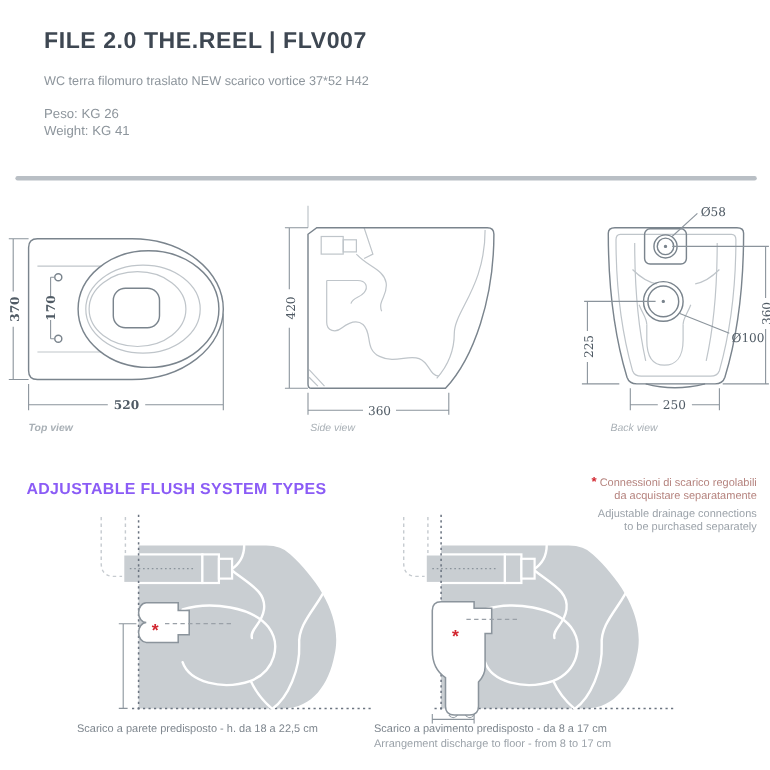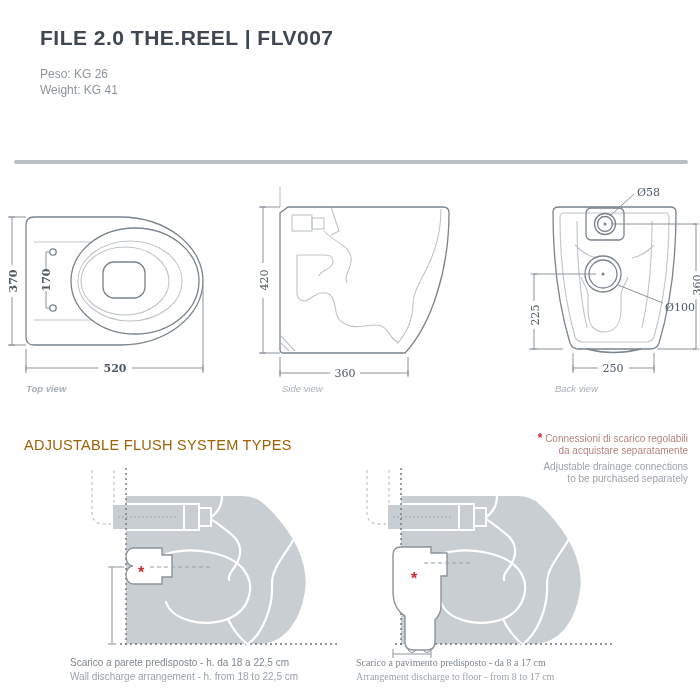--- a/index.html
+++ b/index.html
@@ -15,48 +15,49 @@
   
   .panel{position:absolute;top:165px;}
   .panel svg{display:block;}
   .p-top{left:0;font-weight:bold;}  .p-side{left:235px;}  .p-back{left:491px;text-align:center;}
   .outl{fill:none;stroke:#7a848d;stroke-width:1.3;}
   .lite{fill:none;stroke:#bfc5ca;stroke-width:1.1;}
   .dim {fill:none;stroke:#8b949c;stroke-width:1;}
   .dimtxt{font-family:"DejaVu Serif",serif;font-size:11px;fill:#4f5a64;}
   .viewlbl{font-family:"Liberation Sans",sans-serif;font-style:italic;font-size:9.5px;fill:#a9b0b6;}
   
-  .flush-title{position:absolute;top:437px;left:24px;font-size:14.5px;font-weight:normal;
-               letter-spacing:.3px;color:#a16207;}
+  .flush-title{position:absolute;top:437px;left:24px;font-size:14.5px;font-weight:bold;
+               letter-spacing:.3px;color:#8b5cf6;}
   .note{position:absolute;top:433px;right:12px;text-align:right;font-size:10px;line-height:11.5px;}
   .note-it{color:#b5837e;}
   .note-en{margin-top:5px;color:#9ca3aa;}
   .star{color:#d22730;font-weight:bold;font-size:12px;}
   .diagrams{position:absolute;top:458px;left:0;}
   .sil{fill:#c9ced2;}
   .chan{fill:none;stroke:#ffffff;stroke-width:2.2;stroke-linecap:round;}
   .conn{fill:#ffffff;stroke:#8b949c;stroke-width:1.4;}
   .dot-dark{stroke:#6b7480;stroke-width:1.4;stroke-dasharray:2 3;fill:none;}
   .dash-lite{stroke:#c6cbd0;stroke-width:1.3;stroke-dasharray:3 3;fill:none;}
   .dash-mid{stroke:#9aa1a8;stroke-width:1.2;stroke-dasharray:4 3;fill:none;}
   .ctr{stroke:#8b949c;stroke-width:1.1;stroke-dasharray:1.5 2.5;fill:none;}
   .ast{font-family:"Liberation Sans",sans-serif;font-weight:bold;font-size:16px;fill:#d22730;}
   .caption{position:absolute;top:656px;text-align:left;font-size:10px;line-height:13.5px;}
   .cap-l{left:70px;width:300px;}
-  .cap-r{left:356px;width:300px;font-family:Liberation Serif, serif;}
+  .cap-r{left:340px;width:300px;}
   .cap-it{color:#7e868e;}
   .cap-en{color:#9ca3aa;}
 </style>
 </head>
 <body>
 
 <div class="sheet">
 
   <div class="header">
     <h1 class="title">FILE 2.0 THE.REEL | FLV007</h1>
+    <div class="sub">WC terra filomuro traslato NEW scarico vortice 37*52  H42</div>
     <div class="weight">
       <div>Peso: KG 26</div>
       <div>Weight: KG 41</div>
     </div>
   </div>
 
   <div class="separator"></div>
 
   <div class="panel p-top">
     <svg width="235" height="235" viewBox="0 0 235 235">
@@ -198,20 +199,19 @@
         <path class="dim" d="M 408,192 Q 412,197 416,192 M 423,192 Q 427,197 431,192" fill="none"></path>
         <line class="dash-mid" x1="424" y1="105" x2="472" y2="105"></line>
         <path class="dim" d="M 393,196 L 431,196 M 393,191 L 393,200 M 431,191 L 431,200"></path>
         <text class="ast" text-anchor="middle" x="414" y="126">*</text>
       </g>
     </svg>
   </div>
 
   <div class="caption cap-l">
     <div class="cap-it">Scarico a parete predisposto - h. da 18 a 22,5 cm</div>
-    <div class="cap-en">Wall discharge arrangement - h. from 18 to 22,5 cm</div>
   </div>
   <div class="caption cap-r">
     <div class="cap-it">Scarico a pavimento predisposto - da 8 a 17 cm</div>
     <div class="cap-en">Arrangement discharge to floor - from 8 to 17 cm</div>
   </div>
 
 </div>
 
 </body></html>

